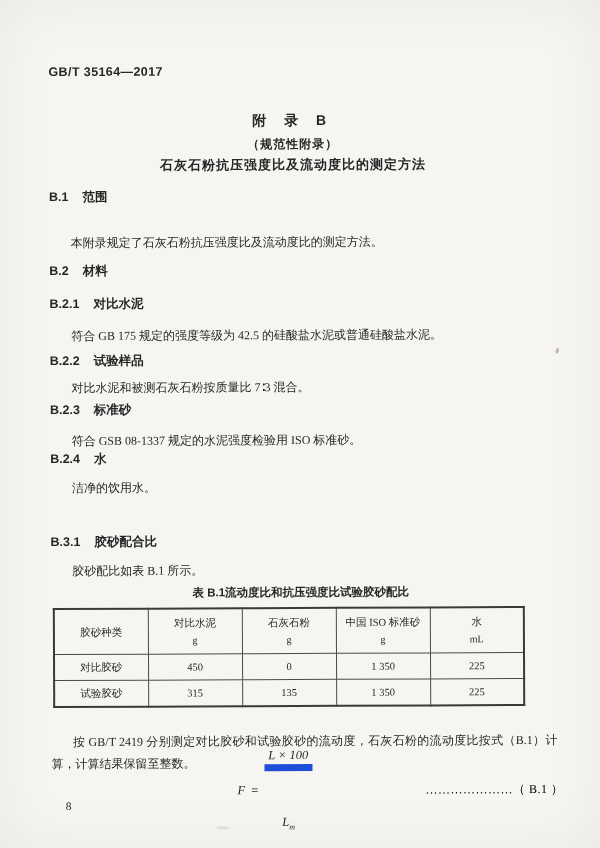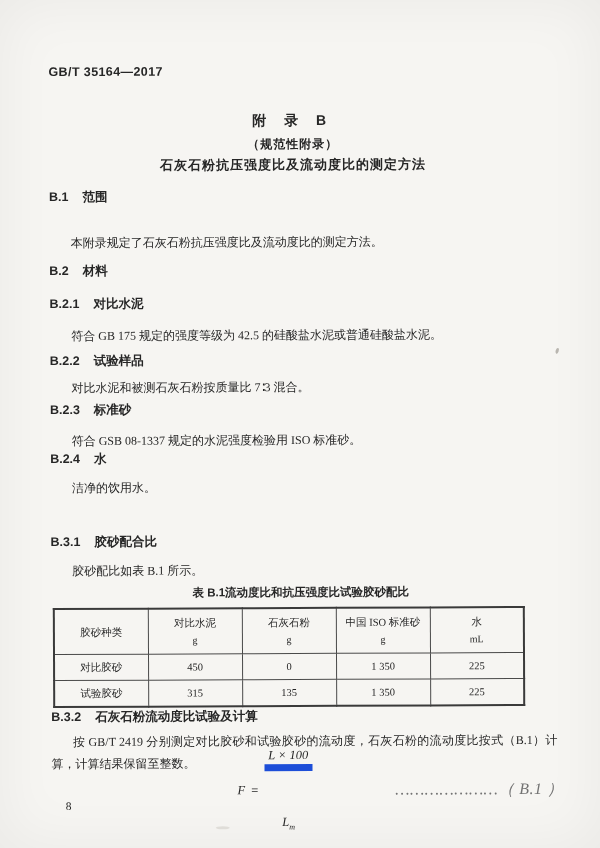--- a/index.html
+++ b/index.html
@@ -75,22 +75,22 @@
     margin-left:186px;
     font-style:italic;font-size:12.5px;
     display:flex;align-items:center;
   }
   .f-eq{margin:0 6px;font-style:normal;}
   .frac{display:inline-block;text-align:center;vertical-align:middle;}
   .frac .num{display:block;border-bottom:7px solid #1d4ed8;padding:0 4px 1px;}
   .frac .den{display:block;padding-top:1px;margin-top:43px;}
   .frac sub{font-size:8px;}
   .f-leader{
-    margin-left:auto;font-size:16px;white-space:nowrap;
-    letter-spacing:0.5px;color:#737373;font-style:italic;
+    margin-left:auto;font-size:12px;white-space:nowrap;
+    letter-spacing:0.5px;color:#000000;
   }
   .page-num{position:absolute;top:799px;left:64px;font-size:11.5px;}
   .speck{position:absolute;background:#b9b6b0;border-radius:50%;}
   .speck-1{left:556px;top:349px;width:3px;height:6px;transform:rotate(20deg);}
   .speck-2{left:214px;top:826px;width:14px;height:3px;opacity:.35;}
 </style>
 </head>
 <body>
 
 <div class="page">
@@ -169,23 +169,20 @@
         <tr>
           <td>试验胶砂</td>
           <td>315</td>
           <td>135</td>
           <td>1 350</td>
           <td>225</td>
         </tr>
       </tbody>
     </table>
 
-    <div class="heading h-b32">
-      <span class="sec-num">B.3.2</span><span class="sec-title">石灰石粉流动度比试验及计算</span>
-    </div>
     <p class="body-text p-b32">按 GB/T 2419 分别测定对比胶砂和试验胶砂的流动度，石灰石粉的流动度比按式（B.1）计算，计算结果保留至整数。</p>
 
     <div class="formula-row">
       <div class="formula">
         <span class="f-lhs">F</span>
         <span class="f-eq">=</span>
         <span class="frac">
           <span class="num">L × 100</span>
           <span class="den"><span>L</span><sub>m</sub></span>
         </span>

